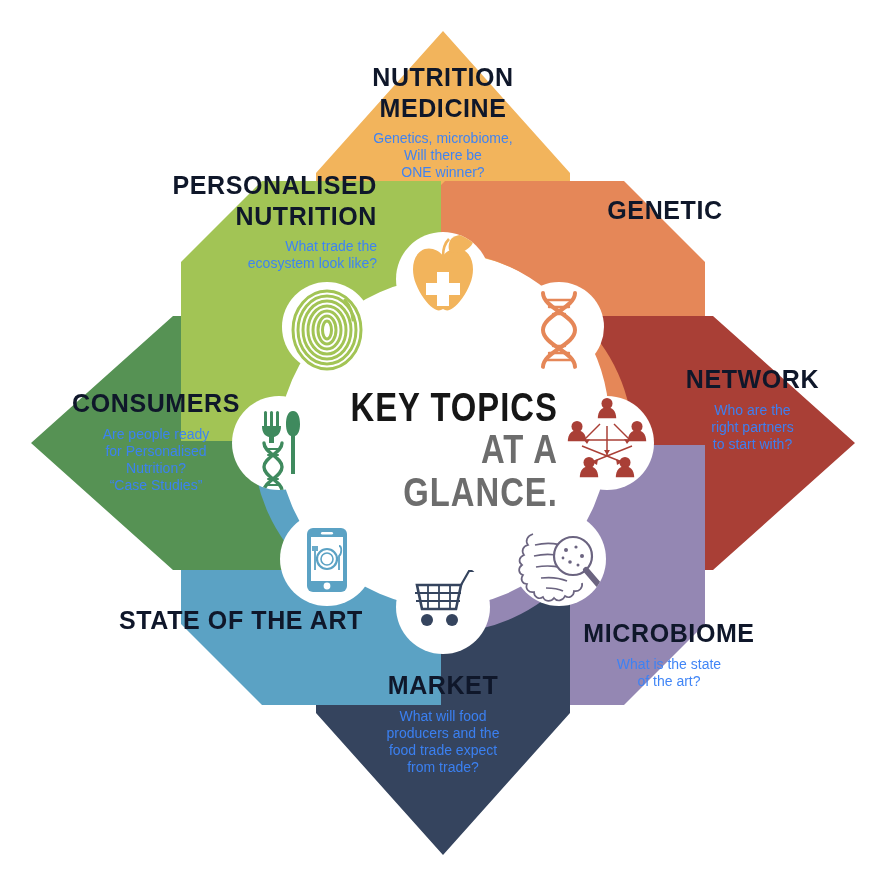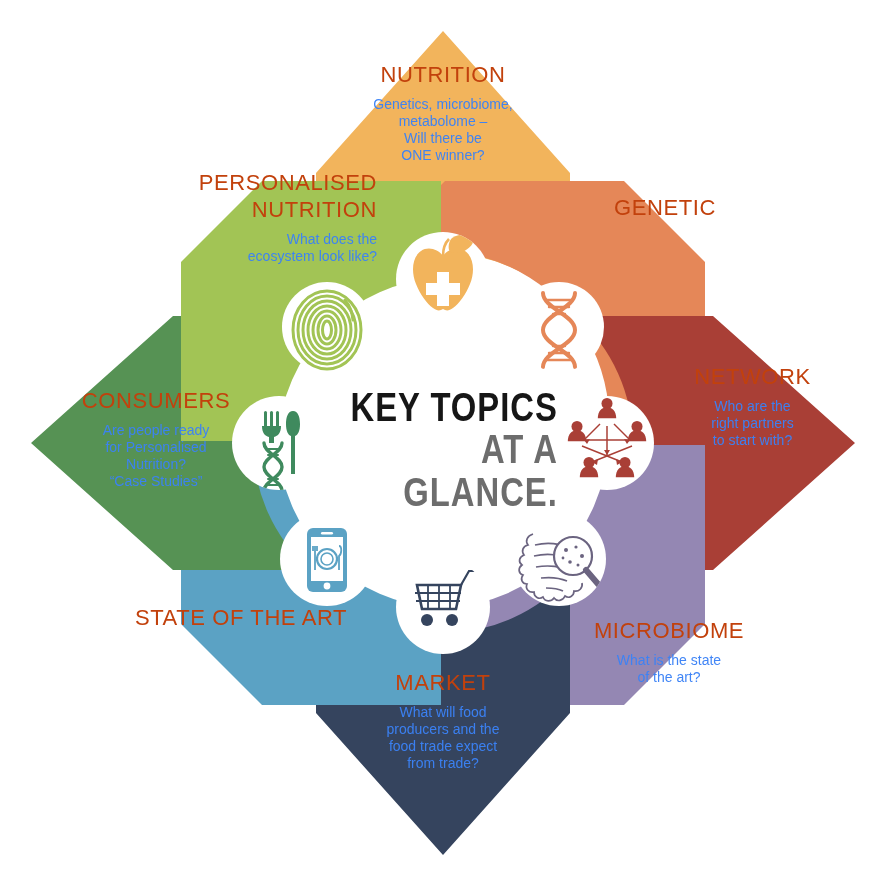--- a/index.html
+++ b/index.html
@@ -13,25 +13,25 @@
   #wheel{position:absolute;left:0;top:0;width:886px;height:886px;}
 
   .seg-text{
     position:absolute;
     text-align:center;
     color:#ffffff;
     line-height:1.22;
     pointer-events:none;
   }
   .seg-title{
-    font-weight:normal;
-    font-size:22px;
+    font-weight:bold;
+    font-size:25px;
     letter-spacing:0.6px;
     margin-bottom:7px;
-    color:#c2410c;
+    color:#0f172a;
   }
   .seg-sub{
     font-size:14px;
     font-weight:normal;
     color:#3b82f6;
     opacity:.97;
   }
   .center-label{
     position:absolute;
     left:303px;top:386px;
@@ -270,24 +270,24 @@
         <ellipse cx="327" cy="330" rx="9" ry="14" stroke-width="3"></ellipse>
         <ellipse cx="327" cy="330" rx="4.5" ry="9" stroke-width="3"></ellipse>
         <path d="M345,300 a28,34 0 0 1 8,20" stroke-width="3"></path>
       </g>
     </g>
   </svg>
 
   <div class="seg-text" style="left:310px;top:62px;width:266px;">
     <div class="seg-title">
       <div>NUTRITION</div>
+      <div>MEDICINE</div>
     </div>
     <div class="seg-sub">
       <div>Genetics, microbiome,</div>
-      <div>metabolome –</div>
       <div>Will there be</div>
       <div>ONE winner?</div>
     </div>
   </div>
 
   <div class="seg-text" style="left:560px;top:195px;width:210px;">
     <div class="seg-title">
       <div>GENETIC</div>
     </div>
   </div>
@@ -342,21 +342,21 @@
       <div>“Case Studies”</div>
     </div>
   </div>
 
   <div class="seg-text" style="left:105px;top:170px;width:272px;text-align:right;">
     <div class="seg-title">
       <div>PERSONALISED</div>
       <div>NUTRITION</div>
     </div>
     <div class="seg-sub">
-      <div>What does the</div>
+      <div>What trade the</div>
       <div>ecosystem look like?</div>
     </div>
   </div>
 
   <div class="center-label">
     <div class="center-line1">KEY TOPICS</div>
     <div class="center-line2">AT A GLANCE.</div>
   </div>
 
 </div>

